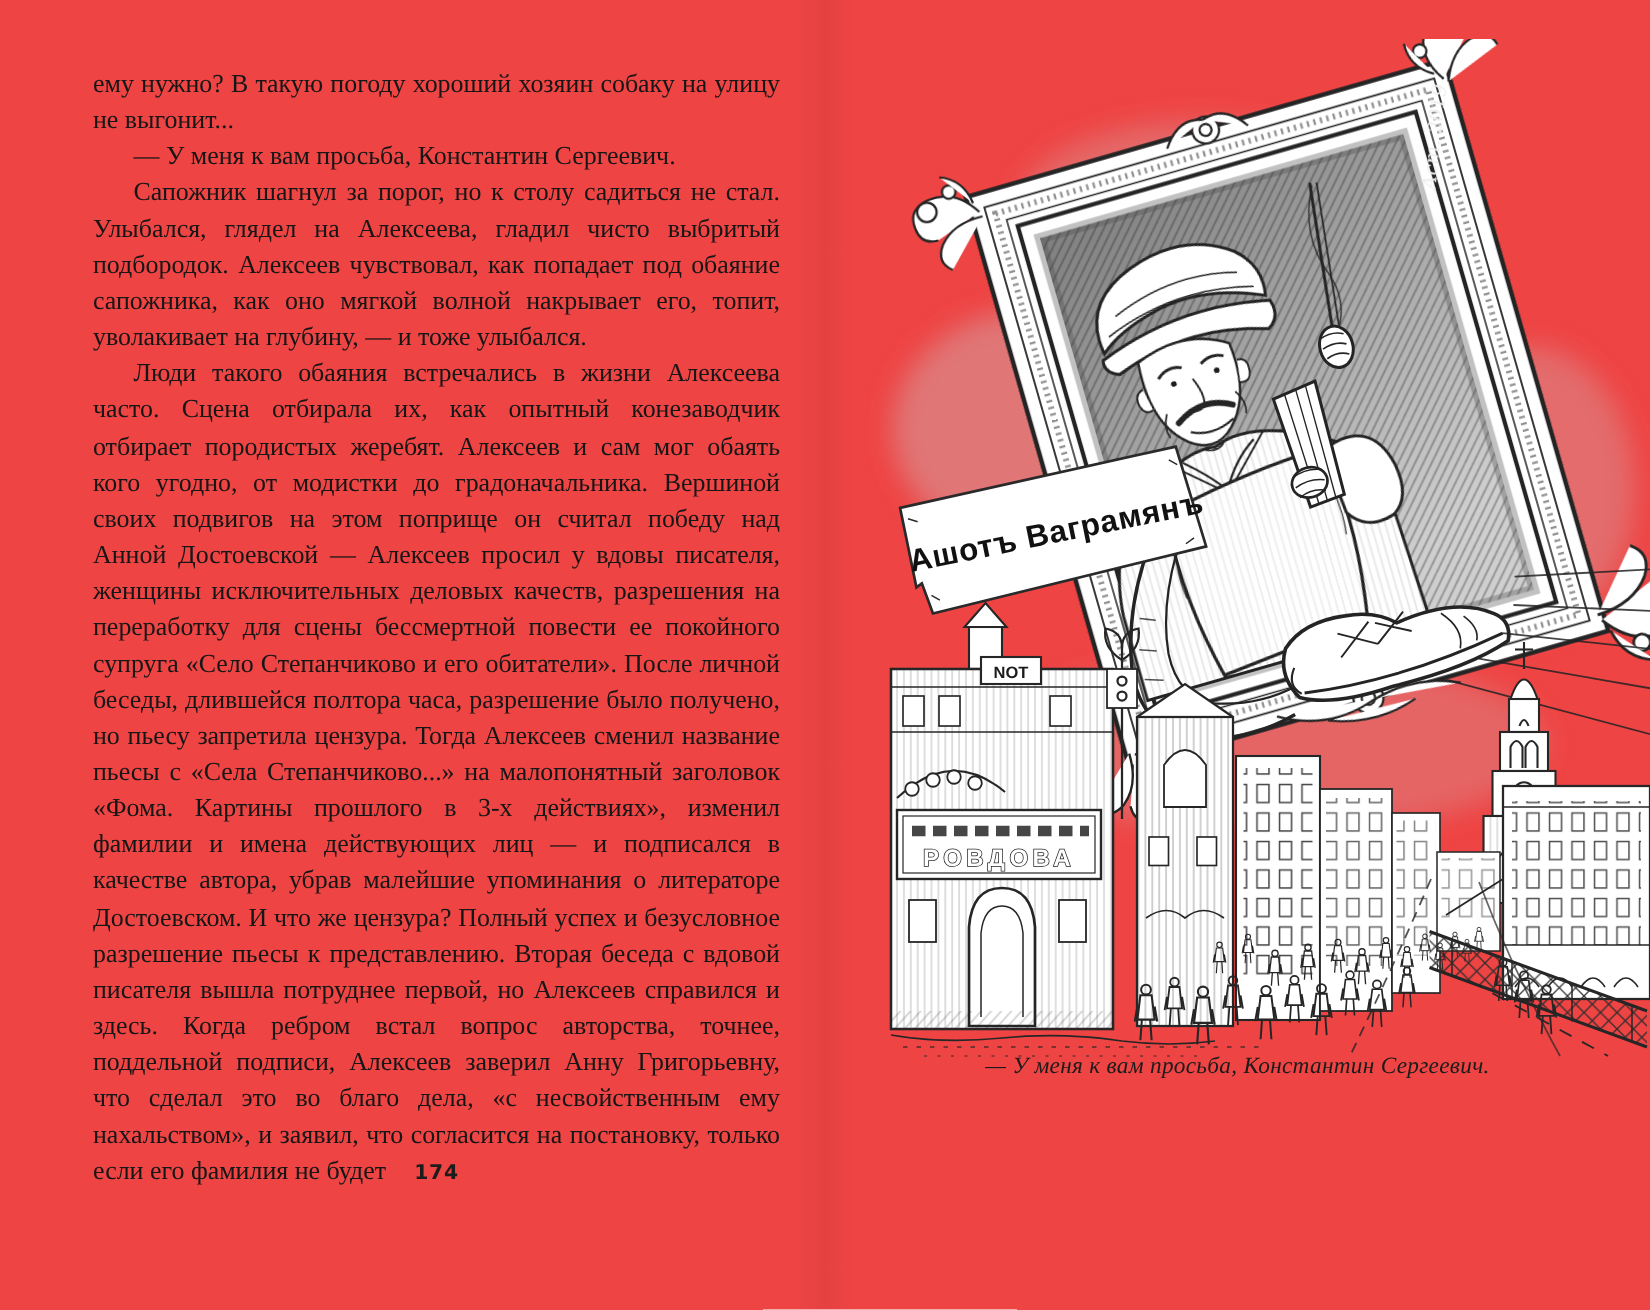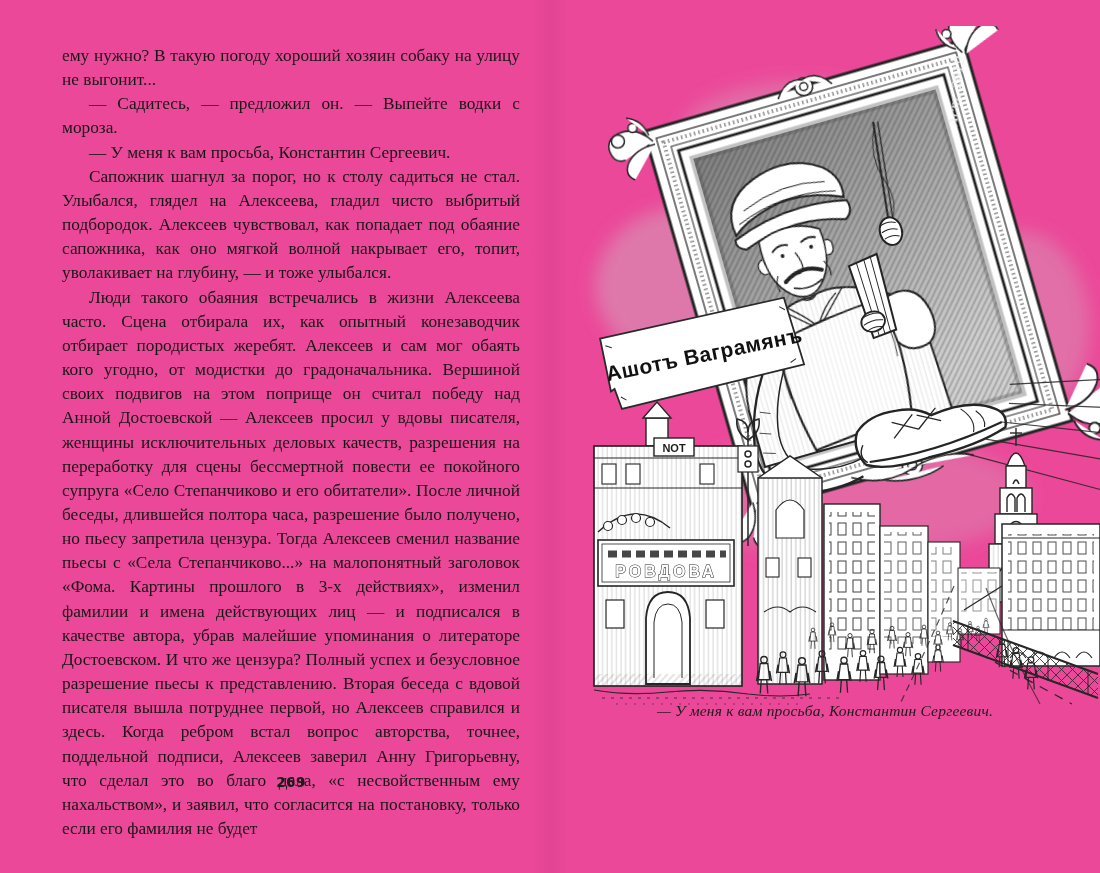--- a/index.html
+++ b/index.html
@@ -1,17 +1,17 @@
 <!DOCTYPE html>
 <html lang="ru"><head>
 <meta charset="utf-8">
 <style>
   html,body{margin:0;padding:0;background:#ffffff;}
   #spread{
-    position:relative;width:1100px;height:873px;background:#ec4899;
+    position:relative;width:1100px;height:873px;background:#ef4444;
     overflow:hidden;font-family:"Liberation Serif",serif;color:#181818;
   }
   
   #left-text{
     position:absolute;left:62px;top:44px;width:458px;
     font-size:17.3px;line-height:24.15px;text-align:justify;
     color:#161616;
   }
   #left-text p{margin:0;padding:0;}
   #left-text p.ind{text-indent:27px;}
@@ -35,26 +35,25 @@
   svg text{font-family:"Liberation Sans",sans-serif;}
 </style>
 </head>
 <body>
 
 <div id="spread">
 
   <div>
     <div id="left-text" lang="ru">
       <p>ему нужно? В такую погоду хороший хозяин собаку на улицу не выгонит...</p>
-      <p class="ind">— Садитесь, — предложил он. — Выпейте водки с мороза.</p>
       <p class="ind">— У меня к вам просьба, Константин Сергеевич.</p>
       <p class="ind">Сапожник шагнул за порог, но к столу садиться не стал. Улыбался, глядел на Алексеева, гладил чисто выбритый подбородок. Алексеев чувствовал, как попадает под обаяние сапожника, как оно мягкой волной накрывает его, топит, уволакивает на глубину, — и тоже улыбался.</p>
       <p class="ind">Люди такого обаяния встречались в жизни Алексеева часто. Сцена отбирала их, как опытный конезаводчик отбирает породистых жеребят. Алексеев и сам мог обаять кого угодно, от модистки до градоначальника. Вершиной своих подвигов на этом поприще он считал победу над Анной Достоевской — Алексеев просил у вдовы писателя, женщины исключительных деловых качеств, разрешения на переработку для сцены бессмертной повести ее покойного супруга «Село Степанчиково и его обитатели». После личной беседы, длившейся полтора часа, разрешение было получено, но пьесу запретила цензура. Тогда Алексеев сменил название пьесы с «Села Степанчиково...» на малопонятный заголовок «Фома. Картины прошлого в 3-х действиях», изменил фамилии и имена действующих лиц — и подписался в качестве автора, убрав малейшие упоминания о литераторе Достоевском. И что же цензура? Полный успех и безусловное разрешение пьесы к представлению. Вторая беседа с вдовой писателя вышла потруднее первой, но Алексеев справился и здесь. Когда ребром встал вопрос авторства, точнее, поддельной подписи, Алексеев заверил Анну Григорьевну, что сделал это во благо дела, «с несвойственным ему нахальством», и заявил, что согласится на постановку, только если его фамилия не будет</p>
     </div>
-    <div id="page-num">269</div>
+    <div id="page-num">174</div>
   </div>
 
   <div id="gutter"></div>
 
   <svg id="illu" viewBox="0 0 550 680" xmlns="http://www.w3.org/2000/svg">
     <defs>
       <filter id="soft" x="-30%" y="-30%" width="160%" height="160%">
           <feGaussianBlur stdDeviation="9"></feGaussianBlur>
         </filter>
       <pattern id="dh" width="5" height="5" patternUnits="userSpaceOnUse" patternTransform="rotate(42)">

